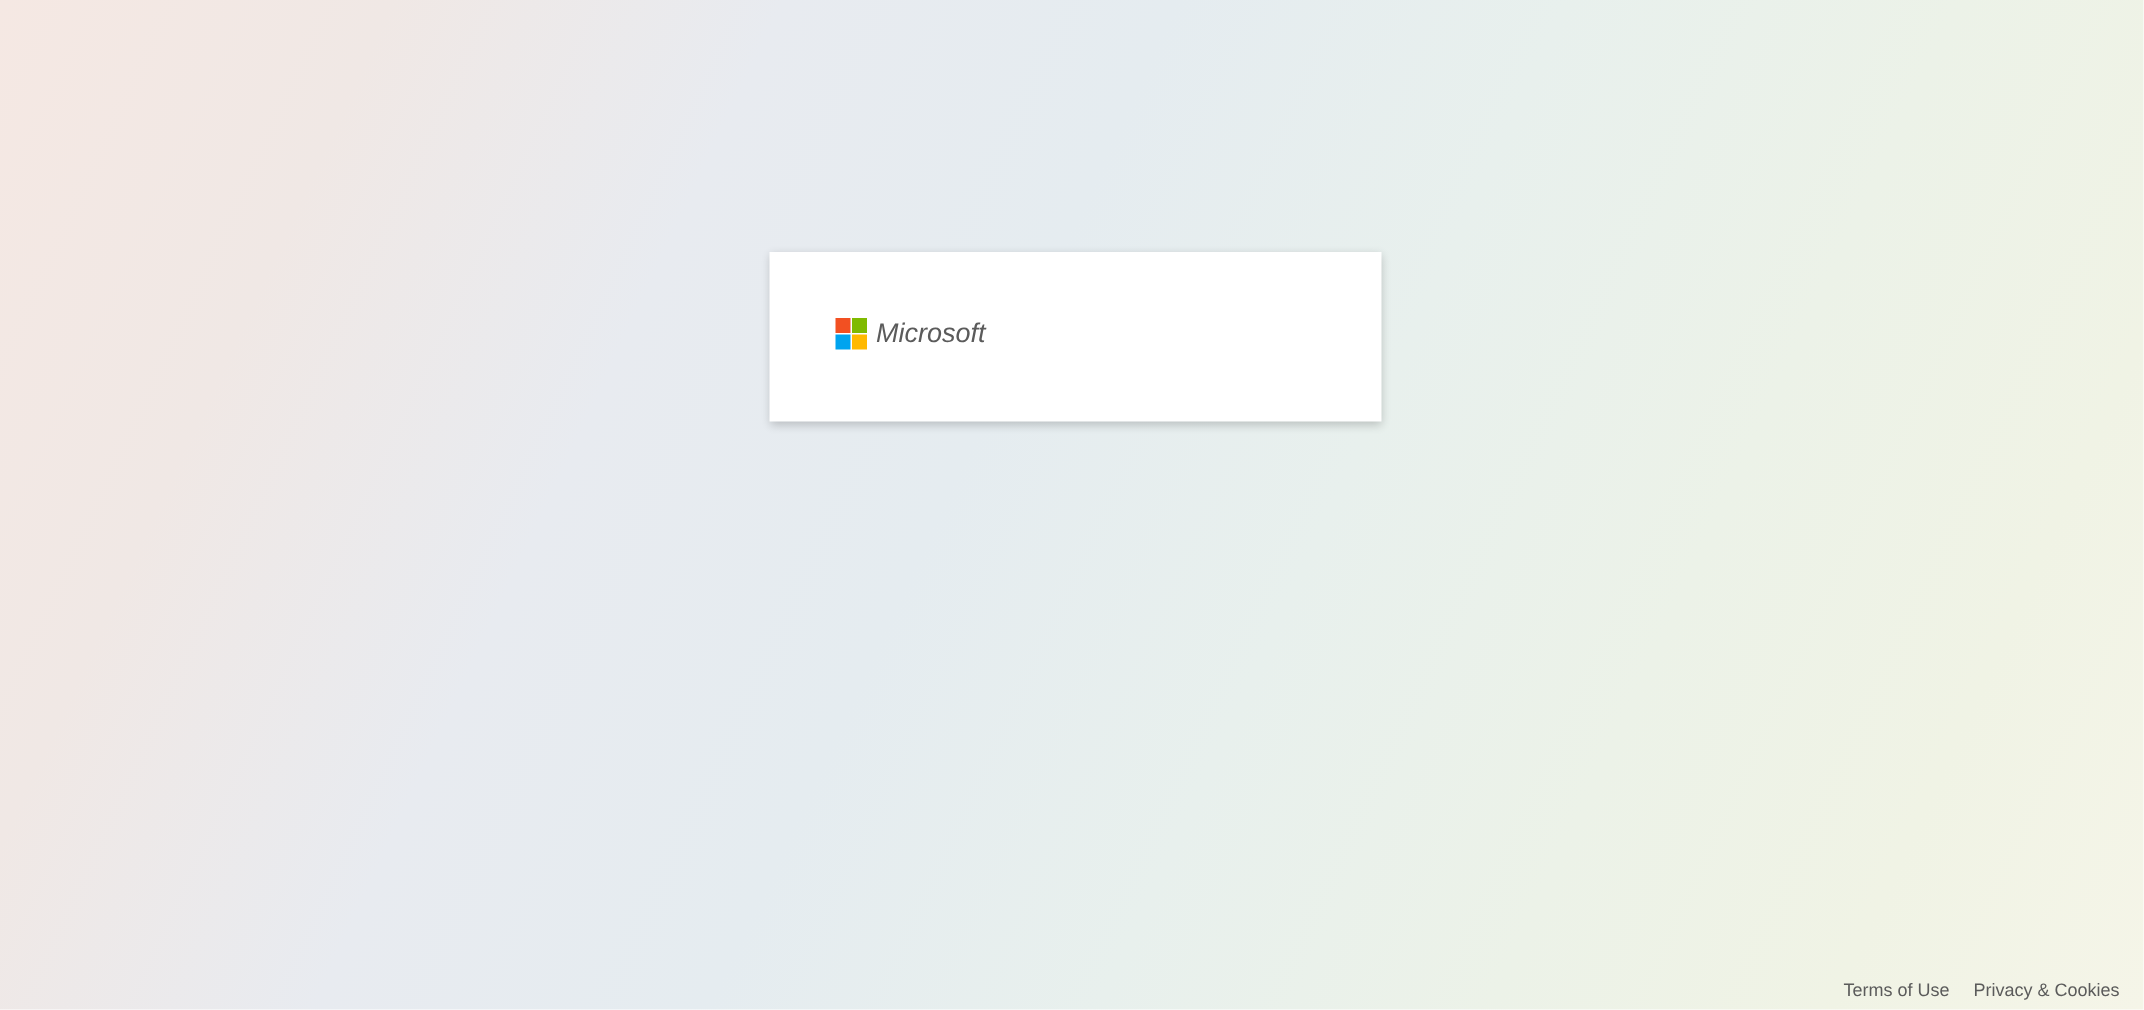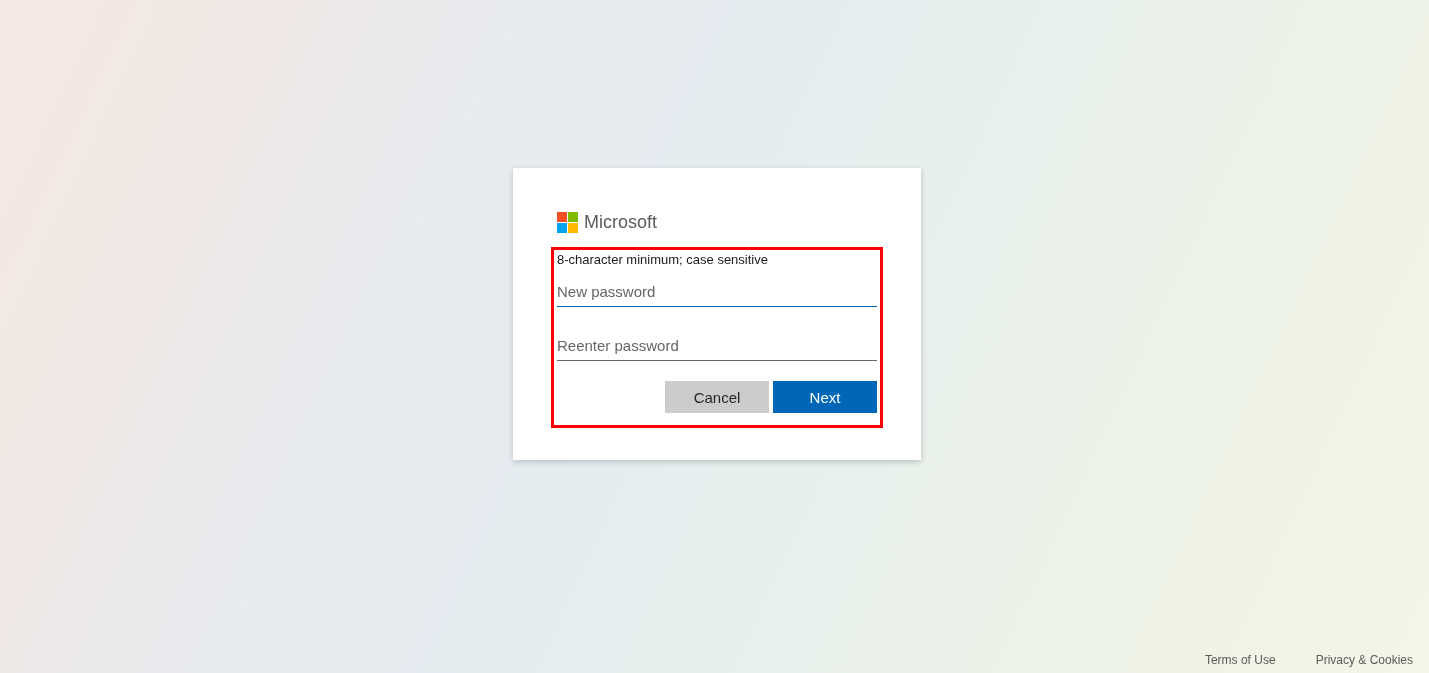--- a/index.html
+++ b/index.html
@@ -33,20 +33,21 @@
       background: #ffffff;
       box-shadow: 0 2px 6px rgba(0,0,0,0.2);
       padding: 44px 44px 32px 44px;
     }
     
     .logo-row {
       display: flex;
       align-items: center;
       gap: 6px;
       margin-bottom: 16px;
+      font-style: italic;
     }
     
     .ms-logo {
       width: 21px;
       height: 21px;
       display: grid;
       grid-template-columns: 10px 10px;
       grid-template-rows: 10px 10px;
       gap: 1px;
     }
@@ -135,21 +136,21 @@
     .btn-primary {
       background: #0067b8;
       color: #ffffff;
     }
     
     .footer-links {
       position: absolute;
       right: 16px;
       bottom: 6px;
       display: flex;
-      gap: 40px;
+      gap: 16px;
     }
     
     .footer-link {
       font-size: 12px;
       color: #5b5b5b;
       text-decoration: none;
       cursor: pointer;
     }
   </style>
 </head>
@@ -160,32 +161,18 @@
     <div class="ms-logo">
       <div class="ms-sq ms-r"></div>
       <div class="ms-sq ms-g"></div>
       <div class="ms-sq ms-b"></div>
       <div class="ms-sq ms-y"></div>
     </div>
     <div class="brand-text">Microsoft</div>
   </div>
 
 
-  <div class="highlight-box">
-    <div class="hint">8-character minimum; case sensitive</div>
-    
-    <input type="password" class="field focused" placeholder="New password" style="">
-    
-    <div class="field-gap"></div>
-    
-    <input type="password" class="field" placeholder="Reenter password" style="">
-    
-    <div class="btn-row">
-      <button class="btn btn-secondary">Cancel</button>
-      <button class="btn btn-primary">Next</button>
-    </div>
-  </div>
 </div>
 
 <div class="footer-links">
   <a class="footer-link">Terms of Use</a>
   <a class="footer-link">Privacy &amp; Cookies</a>
 </div>
 
 </body></html>

